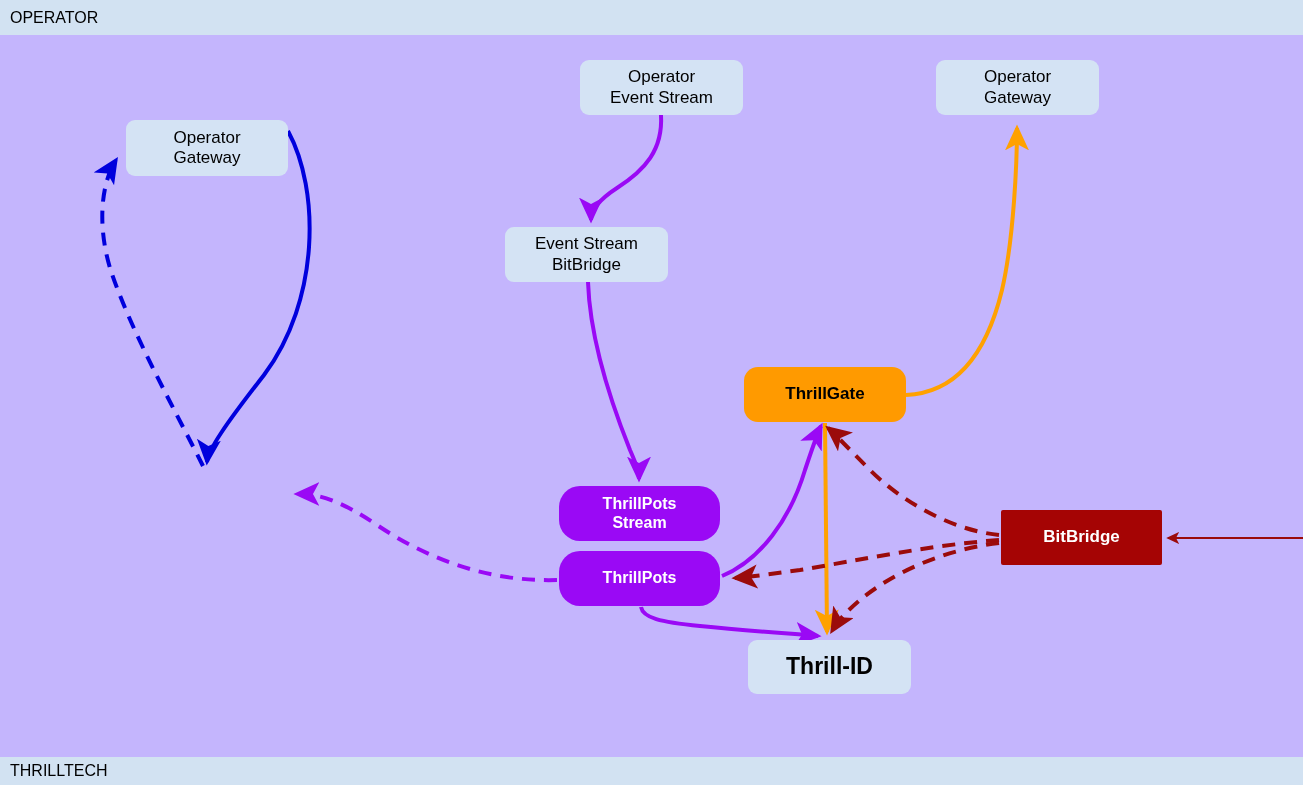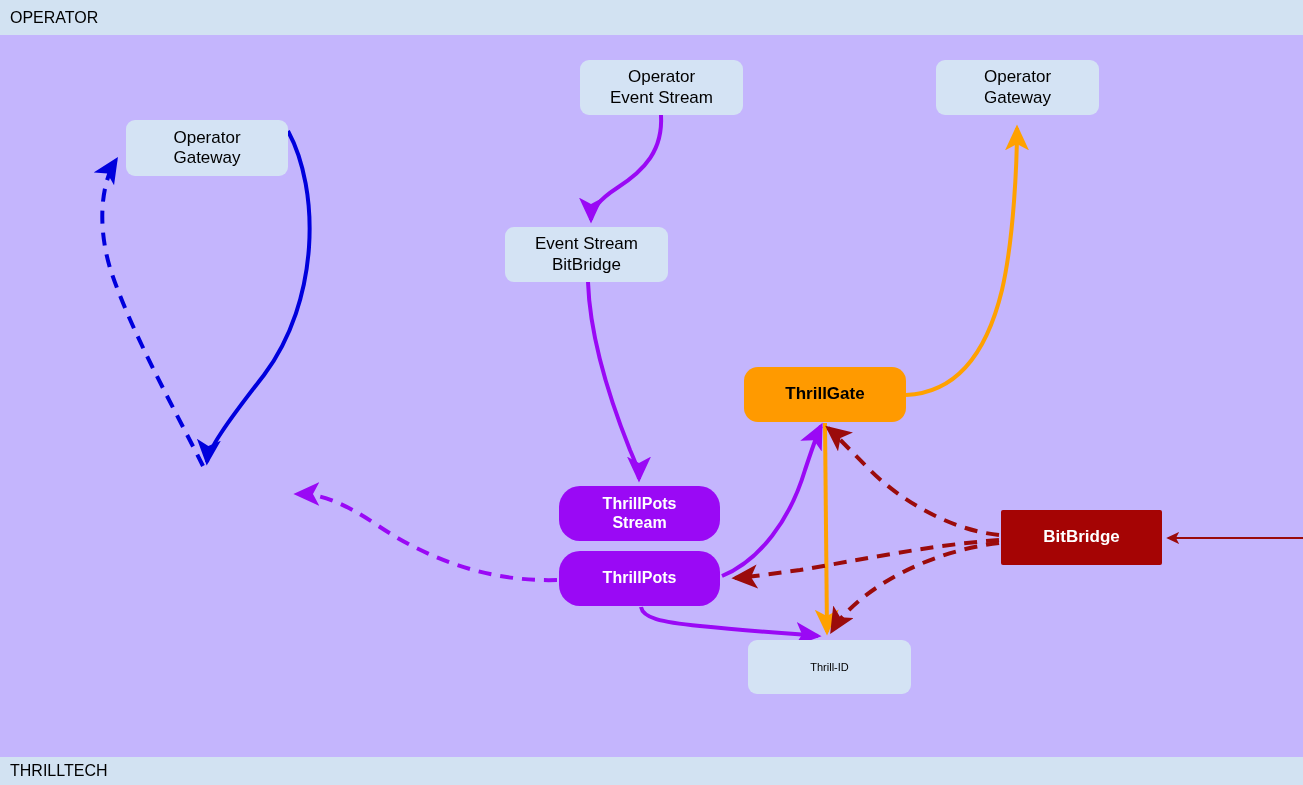--- a/index.html
+++ b/index.html
@@ -22,21 +22,21 @@
   .node{
     position:absolute;box-sizing:border-box;
     display:flex;align-items:center;justify-content:center;
     text-align:center;border-radius:8px;
     line-height:1.18;
   }
   .n-plain{
     background:#d4e3f4;color:#000;font-size:17px;font-weight:400;
     border-radius:9px;
   }
-  .n-plain.bold{font-weight:400;font-size:11px;text-align:right;}
+  .n-plain.bold{font-weight:700;font-size:23px;text-align:right;}
   .n-connect{
     background:linear-gradient(180deg,#3a7bd8 0%,#2463c4 45%,#17499f 100%);
     color:#fff;font-weight:700;font-size:17px;
     border-radius:9px;
   }
   .n-pots{
     background:#9a09f5;color:#fff;font-weight:700;font-size:16px;
     border-radius:21px;
   }
   .n-gate{

